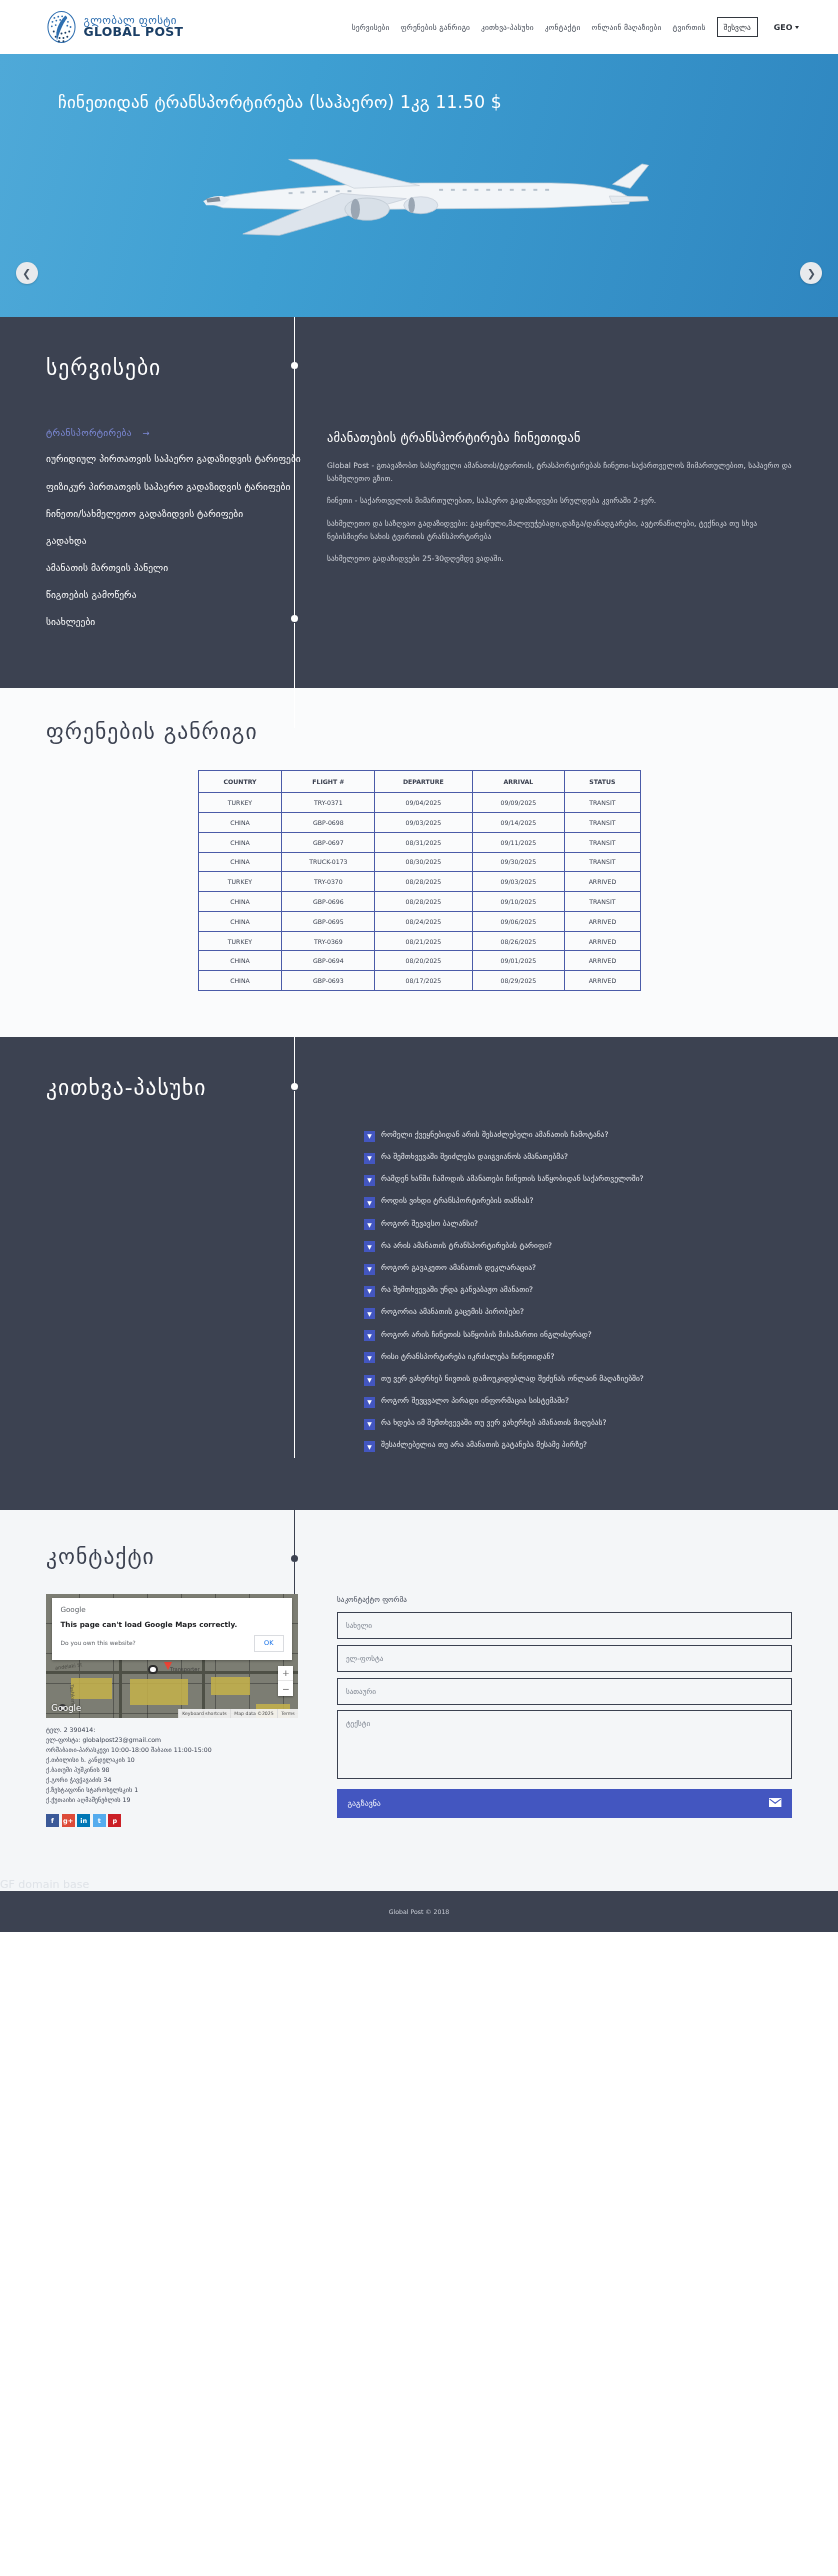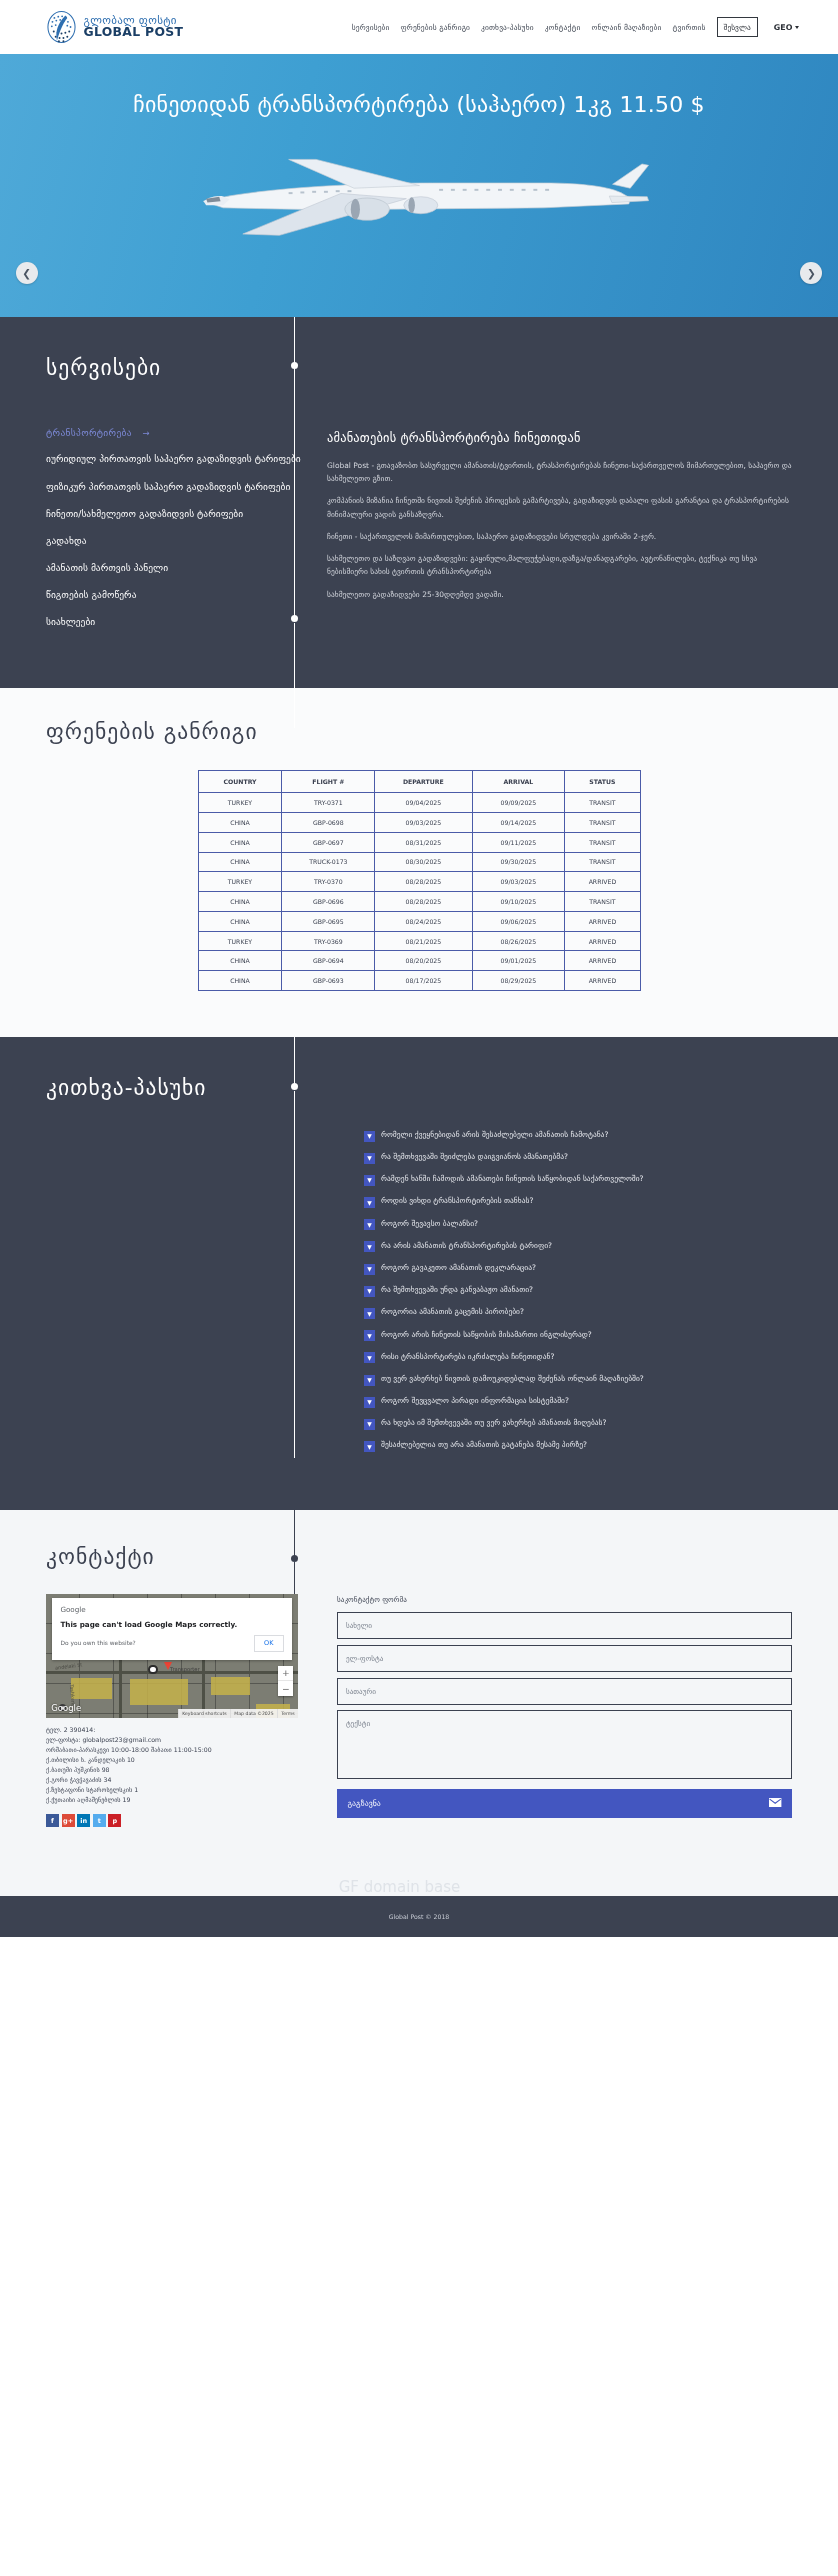--- a/index.html
+++ b/index.html
@@ -67,25 +67,25 @@
   .hero {
     height: 263px;
     background: linear-gradient(105deg, #4fa9d8 0%, #3e9fd2 35%, #2f86c0 100%);
     position: relative;
     overflow: hidden;
   }
   .hero-title {
     position: absolute;
     top: 38px;
     left: 0; right: 0;
-    text-align: center;
+    text-align: left;
     color: #ffffff;
-    font-size: 22px;
+    font-size: 17px;
     letter-spacing: 0.2px;
-    padding: 0 24px;
+    padding: 0 58px;
   }
   .plane-holder {
     position: absolute;
     top: 77px; left: 0; right: 0;
     height: 118px;
     display: flex; align-items: center; justify-content: center;
   }
   .hero-arrow {
     position: absolute;
     top: 208px;
@@ -421,23 +421,23 @@
     padding: 9.2px 10.5px;
     display: flex;
     align-items: center;
     justify-content: space-between;
     cursor: pointer;
     font-family: "DejaVu Sans", "Liberation Sans", sans-serif;
   }
 
   
   .watermark {
-    text-align: center;
+    text-align: left;
     padding: 11.8px 39px 0 0;
-    font-size: 15px;
+    font-size: 11px;
     color: #dfe3e8;
     background: #f4f6f8;
   }
   .footer {
     background: #3c4251;
     height: 41px;
     display: flex;
     align-items: center;
     justify-content: center;
     color: #c9cdd6;
@@ -564,21 +564,20 @@
       <div class="svc-item">ჩინეთი/სახმელეთო გადაზიდვის ტარიფები</div>
       <div class="svc-item">გადახდა</div>
       <div class="svc-item">ამანათის მართვის პანელი</div>
       <div class="svc-item">წიგთების გამოწერა</div>
       <div class="svc-item">სიახლეები</div>
     </div>
 
     <div class="svc-right">
       <div class="svc-h2">ამანათების ტრანსპორტირება ჩინეთიდან</div>
       <div class="svc-p">Global Post - გთავაზობთ სასურველი ამანათის/ტვირთის, ტრასპორტირებას ჩინეთი-საქართველოს მიმართულებით, საჰაერო და სახმელეთო გზით.</div>
-      <div class="svc-p">კომპანიის მიზანია ჩინეთში ნივთის შეძენის პროცესის გამარტივება, გადაზიდვის დაბალი ფასის გარანტია და ტრასპორტირების მინიმალური ვადის განსაზღვრა.</div>
       <div class="svc-p">ჩინეთი - საქართველოს მიმართულებით, საჰაერო გადაზიდვები სრულდება კვირაში 2-ჯერ.</div>
       <div class="svc-p">სახმელეთო და საზღვაო გადაზიდვები: გაყინული,მალფუჭებადი,დაზგა/დანადგარები, ავტონაწილები, ტექნიკა თუ სხვა ნებისმიერი სახის ტვირთის ტრანსპორტირება</div>
       <div class="svc-p">სახმელეთო გადაზიდვები 25-30დღემდე ვადაში.</div>
     </div>
   </div>
 </div>
 
 <div class="flights">
   <div class="sec-title">ფრენების განრიგი</div>
   <div class="table-wrap">

